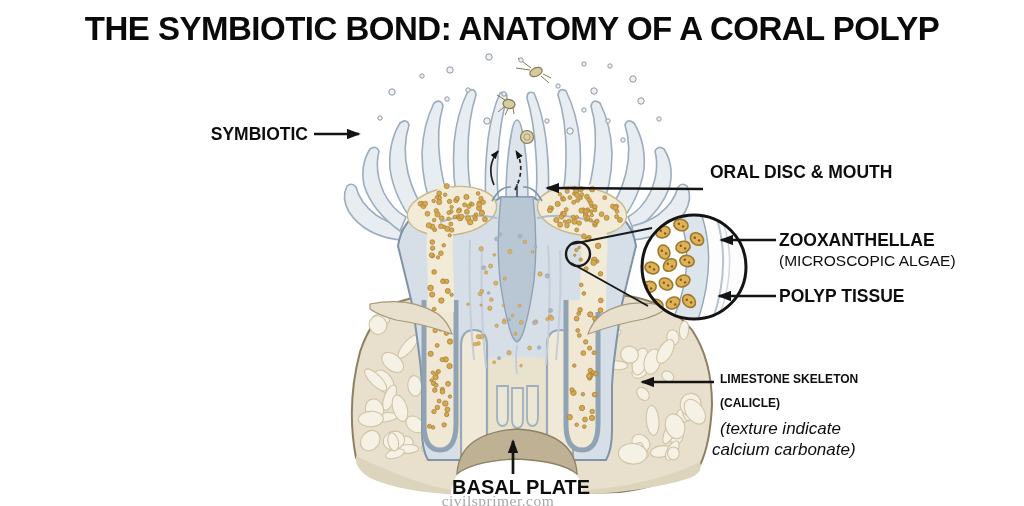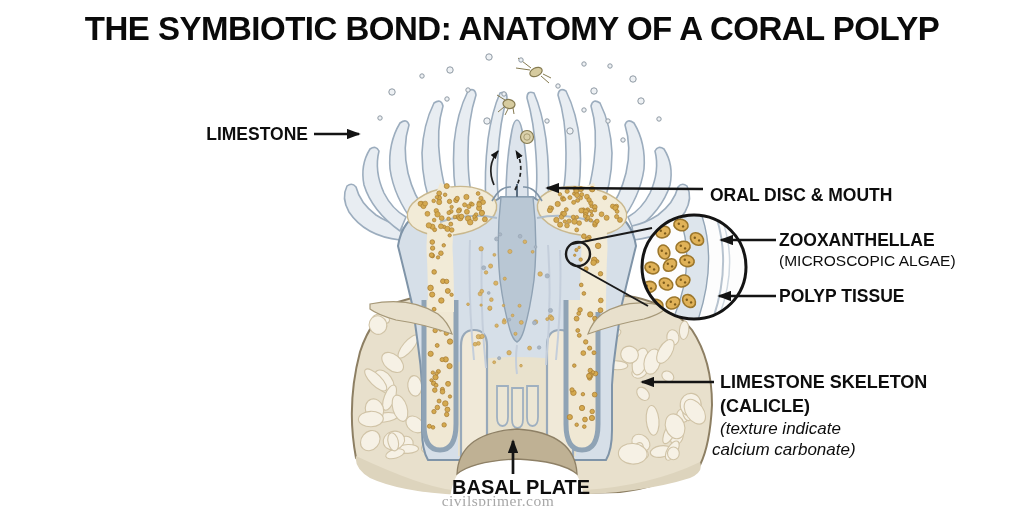--- a/index.html
+++ b/index.html
@@ -3,21 +3,21 @@
 <meta charset="utf-8">
 <style>
   html,body{margin:0;padding:0;background:#ffffff;}
   .stage{position:relative;width:1024px;height:506px;background:#ffffff;overflow:hidden;
          font-family:"Liberation Sans",sans-serif;}
   .title{position:absolute;top:10px;left:0;width:1024px;text-align:center;
          font-size:33px;font-weight:bold;color:#0a0a0a;letter-spacing:-0.5px;white-space:nowrap;}
   .lbl{position:absolute;color:#0d0d0d;white-space:nowrap;line-height:1.1;}
   .b17{font-size:17.5px;font-weight:bold;}
   .r15{font-size:15.5px;font-weight:normal;}
-  .b18{font-size:18px;font-weight:bold;}
+  .b18{font-size:12px;font-weight:bold;}
   .r17{font-size:17px;font-weight:normal;font-style:italic;}
   .b20{font-size:20px;font-weight:bold;}
   .wm{position:absolute;top:492px;left:0;width:996px;text-align:center;
       font-family:"Liberation Serif",serif;font-size:15.5px;color:#a8a8a8;letter-spacing:.5px;}
   svg{position:absolute;top:0;left:0;}
 </style>
 </head>
 <body>
 
 <div class="stage">
@@ -530,22 +530,22 @@
     <line x1="703" y1="189" x2="547" y2="188" marker-end="url(#ah)"></line>
     <line x1="776" y1="240" x2="721" y2="240" marker-end="url(#ah)"></line>
     <line x1="776" y1="296" x2="719" y2="296" marker-end="url(#ah)"></line>
     <line x1="714" y1="382" x2="642" y2="382" marker-end="url(#ah)"></line>
     <line x1="513" y1="474" x2="513" y2="441" marker-end="url(#ah)"></line>
   </g>
 </svg>
 
   <div class="title">THE SYMBIOTIC BOND: ANATOMY OF A CORAL POLYP</div>
 
-  <div class="lbl b17" style="left:170px;top:125px;width:138px;text-align:right;">LIMESTONE</div>
-  <div class="lbl b17" style="left:710px;top:186px;">ORAL DISC &amp; MOUTH</div>
+  <div class="lbl b17" style="left:170px;top:125px;width:138px;text-align:right;">SYMBIOTIC</div>
+  <div class="lbl b17" style="left:710px;top:163px;">ORAL DISC &amp; MOUTH</div>
   <div class="lbl b17" style="left:779px;top:231px;">ZOOXANTHELLAE</div>
   <div class="lbl r15" style="left:779px;top:252px;">(MICROSCOPIC ALGAE)</div>
   <div class="lbl b17" style="left:779px;top:287px;">POLYP TISSUE</div>
   <div class="lbl b18" style="left:720px;top:373px;">LIMESTONE SKELETON</div>
   <div class="lbl b18" style="left:720px;top:397px;">(CALICLE)</div>
   <div class="lbl r17" style="left:720px;top:420px;">(texture indicate</div>
   <div class="lbl r17" style="left:712px;top:441px;">calcium carbonate)</div>
   <div class="lbl b20" style="left:452px;top:476px;">BASAL PLATE</div>
 
   <div class="wm">civilsprimer.com</div>

